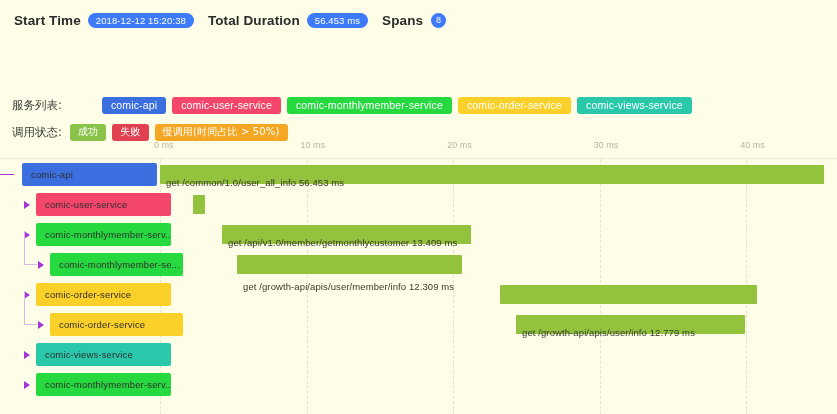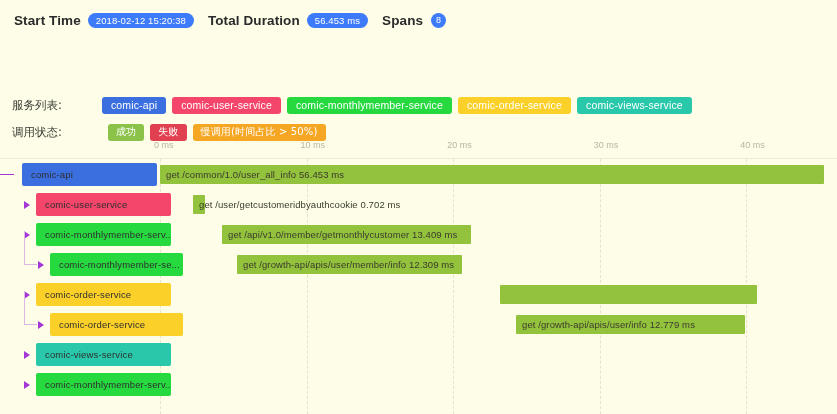--- a/index.html
+++ b/index.html
@@ -22,21 +22,21 @@
   .pill.round { border-radius: 50%; width: 15px; padding: 0; margin-left: 8px; font-size: 9px; }
 
   
   .traceid { position: absolute; left: 12px; top: 60px;
              border: 1px solid #e8e7cf; background: #fcfcf0; border-radius: 3px;
              font-size: 9.5px; color: #5a5a4e; padding: 3px 8px; letter-spacing: .15px; }
 
   
   .filter-row { position: absolute; left: 12px; display: flex; align-items: center; height: 18px; }
   .filter-row.services { top: 96px; gap: 32px; }
-  .filter-row.status   { top: 123px; gap: 38px; }
+  .filter-row.status   { top: 123px; }
   .filter-label { font-size: 11.5px; color: #3a3a33; margin-right: 8px; white-space: nowrap;
                   font-family: "DejaVu Sans", "Liberation Sans", sans-serif; }
   .tag { display: inline-flex; align-items: center; justify-content: center;
          height: 17px; padding: 0 9px; border-radius: 3px; margin-right: 6px;
          font-size: 10.5px; color: #fff; white-space: nowrap; letter-spacing: .15px; }
   .tag.cn { font-family: "DejaVu Sans", sans-serif; font-size: 10px; padding: 0 8px; }
 
   
   .axis { position: absolute; left: 0; top: 140px; width: 837px; height: 18px; }
   .axis .tick-label { position: absolute; top: 0; font-size: 9px; color: #b9b79a; white-space: nowrap; }
@@ -57,30 +57,30 @@
            border-left: 6px solid #a435d6; }
 
   .svc { position: absolute; height: 23px; border-radius: 2px;
          display: flex; align-items: center; padding-left: 9px;
          font-size: 9.5px; color: #2f2f2f; letter-spacing: .15px;
          overflow: hidden; white-space: nowrap; }
 
   .bar { position: absolute; height: 19px; background: #93c23c; border-radius: 1px;
          display: flex; align-items: center; padding-left: 6px; }
   .bar-label { position: absolute; left: 8px; white-space: nowrap;
-               font-size: 9.5px; color: #3b3b2e; letter-spacing: .1px; }
+               font-size: 9.5px; color: #3b3b2e; letter-spacing: .1px; margin-top: 8px; }
 </style>
 </head>
 <body>
 
 <div id="app">
 
   <div class="summary">
     <span class="lbl">Start Time</span>
-    <span class="pill">2018-02-12 15:20:38</span>
+    <span class="pill">2018-12-12 15:20:38</span>
     <span class="lbl" style="margin-left:10px">Total Duration</span>
     <span class="pill">56.453 ms</span>
     <span class="lbl" style="margin-left:10px">Spans</span>
     <span class="pill round">8</span>
   </div>
 
 
   <div class="filter-row services">
     <span class="filter-label">服务列表:</span>
     <span id="service-tags" style="display:flex;align-items:center">
@@ -121,35 +121,34 @@
       <div class="row" style="top: 4px;">
         <div class="arrow" style="left: 0px; top: 11px; border: none; width: 14px; height: 1px; background: rgb(164, 53, 214);"></div>
         <div class="svc" style="left: 22px; width: 135px; top: 0px; background: rgb(59, 111, 224);">comic-api</div>
         <div class="bar" style="left: 160px; width: 664px; top: 2px;"></div>
         <div class="bar-label" style="left: 166px; top: 6px;">get /common/1.0/user_all_info 56.453 ms</div>
       </div>
       <div class="row" style="top: 34px;">
         <div class="arrow" style="left: 24px; top: 8px;"></div>
         <div class="svc" style="left: 36px; width: 135px; top: 0px; background: rgb(244, 69, 106);">comic-user-service</div>
         <div class="bar" style="left: 193px; width: 12px; top: 2px;"></div>
-        <div class="bar-label" style="left: 199px; top: 6px;">get /user/getcustomeridbyauthcookie 0.702 ms</div>
       </div>
       <div class="row" style="top: 64px;">
         <div class="arrow" style="left: 24px; top: 8px;"></div>
         <div class="svc" style="left: 36px; width: 135px; top: 0px; background: rgb(38, 217, 63);">comic-monthlymember-serv...</div>
         <div class="bar" style="left: 222px; width: 249px; top: 2px;"></div>
         <div class="bar-label" style="left: 228px; top: 6px;">get /api/v1.0/member/getmonthlycustomer 13.409 ms</div>
       </div>
       <div class="row" style="top: 94px;">
         <div class="arrow" style="left: 38px; top: 8px;"></div>
         <div class="connector-v" style="left: 24px; top: -22px; height: 33px;"></div>
         <div class="connector-h" style="left: 24px; top: 11px; width: 13px;"></div>
         <div class="svc" style="left: 50px; width: 133px; top: 0px; background: rgb(38, 217, 63);">comic-monthlymember-se...</div>
         <div class="bar" style="left: 237px; width: 225px; top: 2px;"></div>
-        <div class="bar-label" style="left: 243px; top: 6px; text-align: right;">get /growth-api/apis/user/member/info 12.309 ms</div>
+        <div class="bar-label" style="left: 243px; top: 20px; text-align: right;">get /growth-api/apis/user/member/info 12.309 ms</div>
       </div>
       <div class="row" style="top: 124px;">
         <div class="arrow" style="left: 24px; top: 8px;"></div>
         <div class="svc" style="left: 36px; width: 135px; top: 0px; background: rgb(251, 208, 41);">comic-order-service</div>
         <div class="bar" style="left: 500px; width: 257px; top: 2px;"></div>
       </div>
       <div class="row" style="top: 154px;">
         <div class="arrow" style="left: 38px; top: 8px;"></div>
         <div class="connector-v" style="left: 24px; top: -22px; height: 33px;"></div>
         <div class="connector-h" style="left: 24px; top: 11px; width: 13px;"></div>

